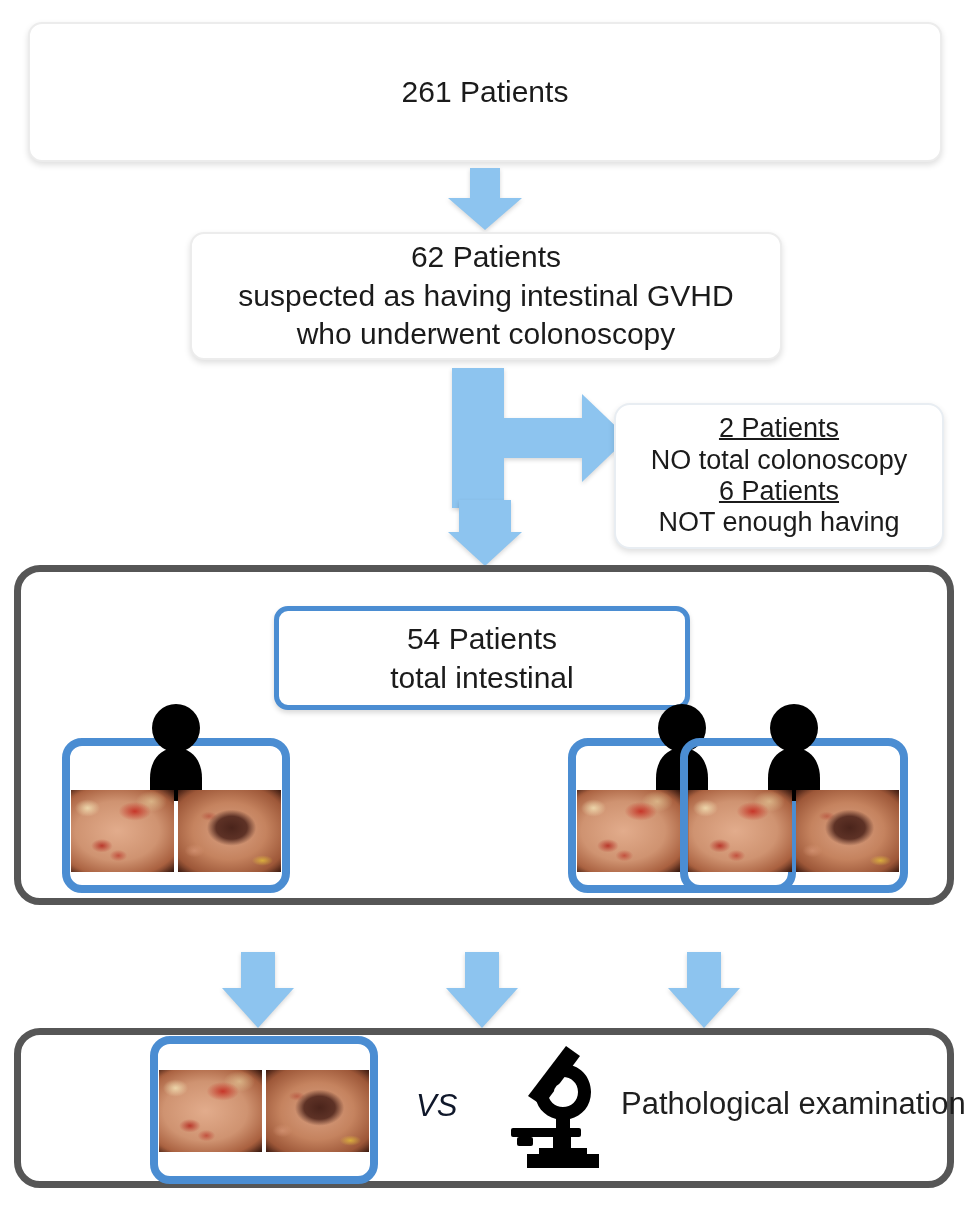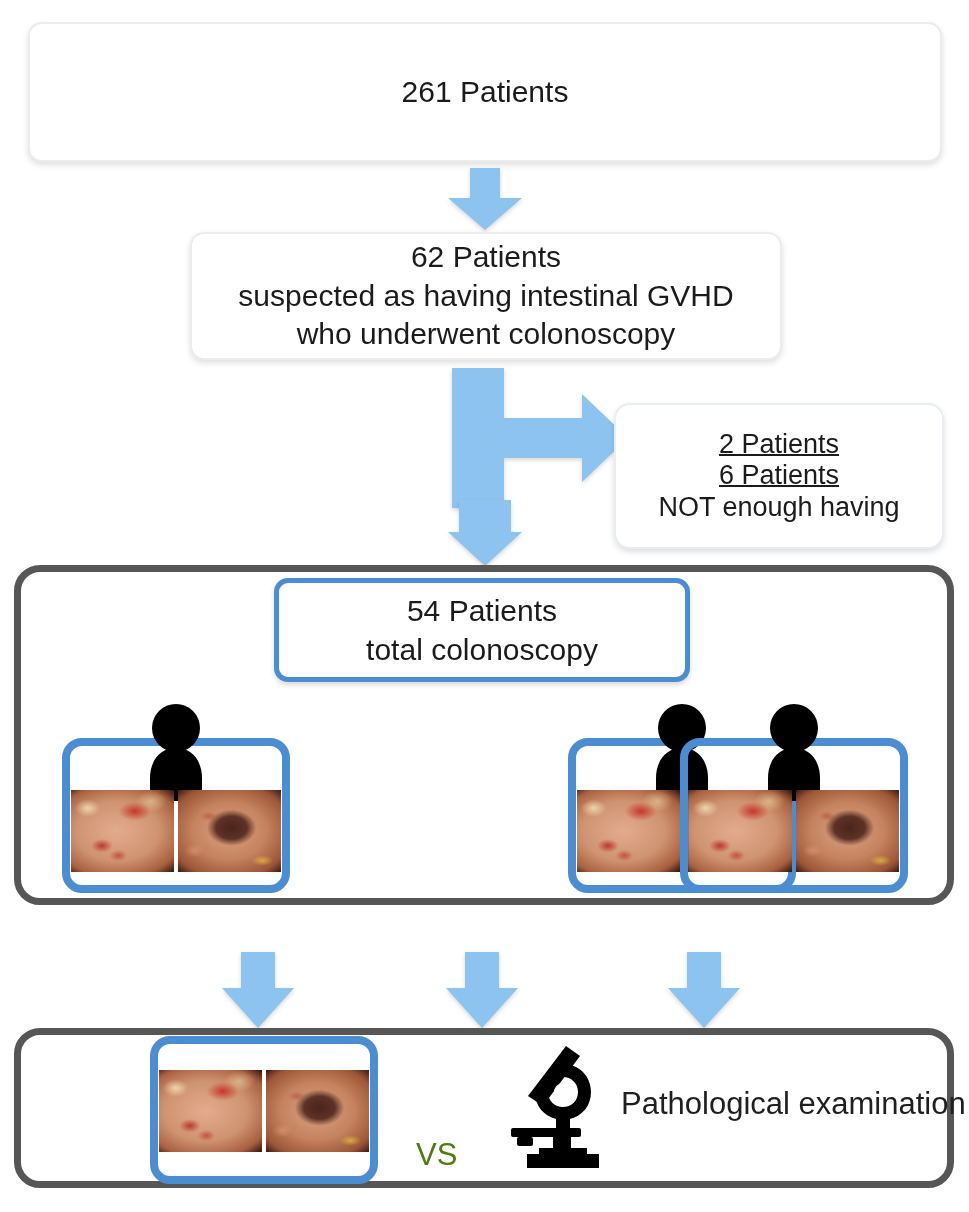--- a/index.html
+++ b/index.html
@@ -103,21 +103,21 @@
     position: absolute;
     background: #ffffff;
     border: 7px solid #565656;
     border-radius: 26px;
   }
   #panel-cohort54 { left: 14px; top: 565px; width: 940px; height: 340px; }
   #panel-compare  { left: 14px; top: 1028px; width: 940px; height: 160px; }
 
   
   #box-54 {
-    position: absolute; left: 274px; top: 578px; width: 416px; height: 104px;
+    position: absolute; left: 274px; top: 606px; width: 416px; height: 104px;
     background: #fff;
     border: 5px solid #4b8dd2;
     border-radius: 14px;
     display: flex; flex-direction: column; align-items: center; justify-content: center;
     font-size: 30px; color: #1b1b1b; text-align: center;
     box-shadow: 0 3px 5px rgba(0,0,0,0.15);
   }
   #box-54 .ln { line-height: 1.3; white-space: nowrap; }
 
   
@@ -190,22 +190,22 @@
   
   #cmp-group {
     position: absolute; left: 150px; top: 1036px;
     width: 228px; height: 148px;
     border: 8px solid #4b8dd2;
     border-radius: 20px;
   }
   #cmp-group .imgpair { top: 26px; }
 
   #vs-label {
-    position: absolute; left: 416px; top: 1137px;
-    font-size: 31px; color: #4d7c0f;
+    position: absolute; left: 416px; top: 1088px;
+    font-size: 31px; color: #0f172a; font-style: italic;
   }
   #microscope-icon {
     position: absolute; left: 503px; top: 1042px;
     width: 120px; height: 128px;
   }
   #patho-label {
     position: absolute; left: 621px; top: 1086px;
     font-size: 31px; color: #1f1f1f; white-space: nowrap;
   }
 </style>
@@ -230,34 +230,35 @@
   </div>
 
   <div id="branch">
     <div class="v-shaft"></div>
     <div class="h-shaft"></div>
     <div class="h-head"></div>
   </div>
 
   <div class="flowbox" id="box-excluded">
     <div class="ln u">2 Patients</div>
+    <div class="ln">NO total colonoscopy</div>
     <div class="ln u">6 Patients</div>
     <div class="ln">NOT enough having</div>
   </div>
 
   <div class="arrow-down" id="arrow-3">
     <div class="shaft"></div>
     <div class="head"></div>
   </div>
 
   <div class="panel" id="panel-cohort54"></div>
 
   <div id="box-54">
     <div class="ln">54 Patients</div>
-    <div class="ln">total colonoscopy</div>
+    <div class="ln">total intestinal</div>
   </div>
 
   <div class="pgroup" id="pgroup-1">
     <svg class="person" viewBox="0 0 70 100">
       <circle cx="35" cy="27" r="24" fill="#000"></circle>
       <path d="M35 47c-17 0-26 14-26 30v23h52V77c0-16-9-30-26-30z" fill="#000"></path>
     </svg>
     <div class="imgpair">
       <div class="endo endo-a"></div>
       <div class="endo endo-b"></div>

